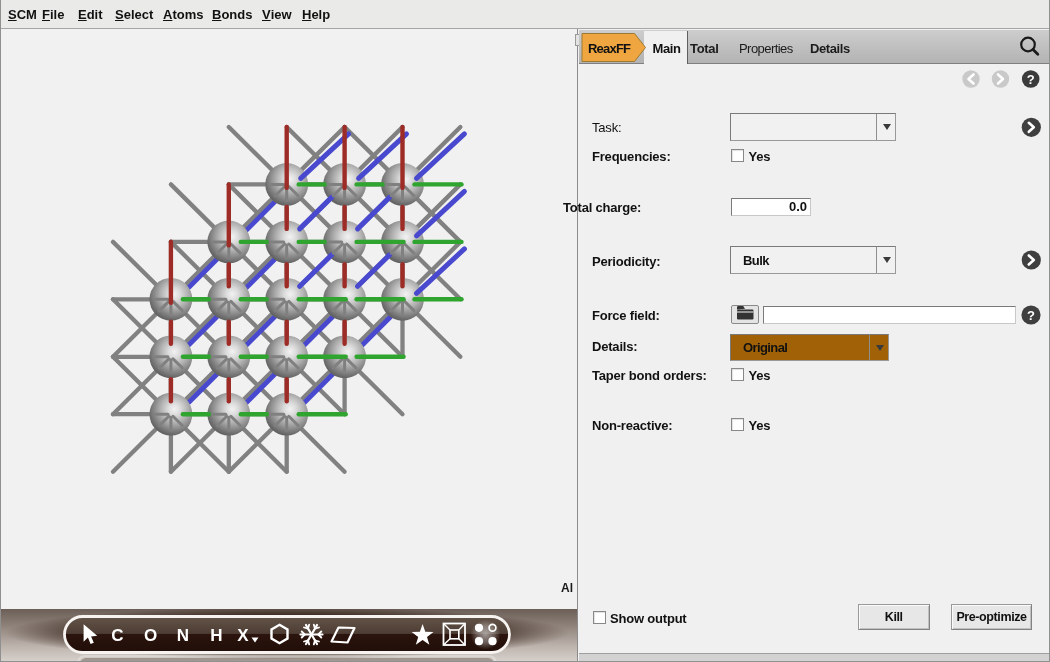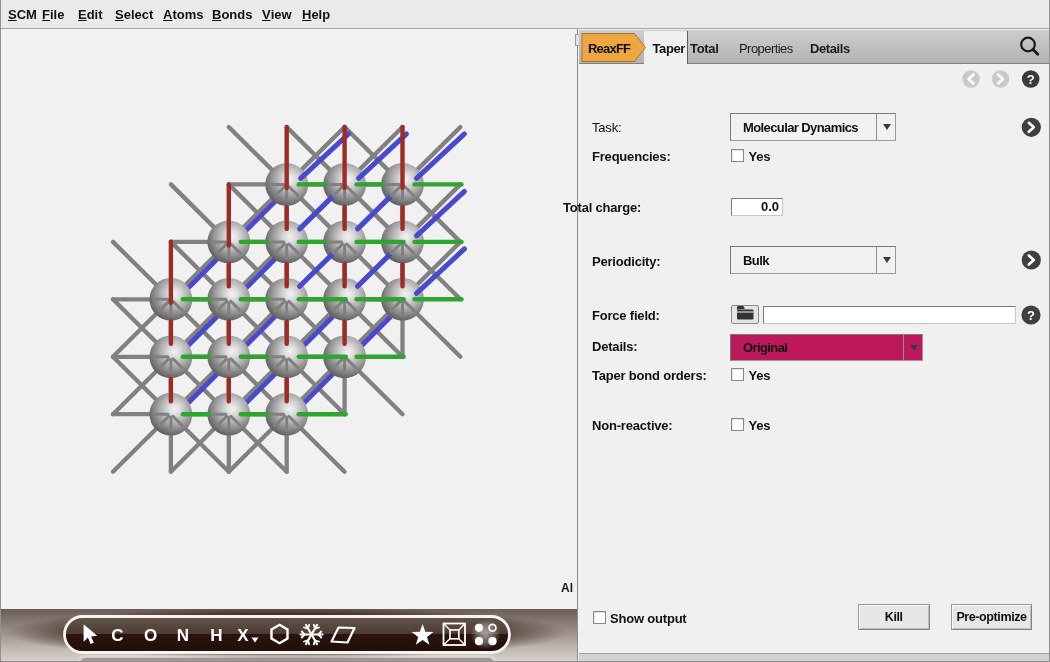--- a/index.html
+++ b/index.html
@@ -354,50 +354,49 @@
 <div style="position:absolute;left:574.5px;top:34px;width:7px;height:12px;background:#e3e3e1;border:1px solid #9a9a9a;box-sizing:border-box"></div>
 
 <div style="position:absolute;left:579px;top:29px;width:471px;height:633px;background:#f0f0f0"></div>
 
 <div style="position:absolute;left:579px;top:30px;width:471px;height:34px;background:linear-gradient(#cdcdcd,#b3b3b3);border-bottom:1px solid #7f7f7f;box-sizing:border-box"></div>
 <div style="position:absolute;left:644px;top:31px;width:43px;height:33px;background:#f0f0f0;border-right:1px solid #5f5f5f"></div>
 <svg width="70" height="32" viewBox="0 0 70 32" style="position:absolute;left:581px;top:32px">
 <polygon points="1,1.5 53.5,1.5 64.5,15.5 53.5,29.5 1,29.5" fill="#f0a640" stroke="#9c7a32" stroke-width="1"></polygon>
 </svg>
 <div style="position:absolute;left:588px;top:47.5px;transform:translateY(-50%);font-weight:bold;font-size:13px;letter-spacing:-0.8px;color:#111">ReaxFF</div>
-<div style="position:absolute;left:652.5px;top:48px;transform:translateY(-50%);font-weight:bold;font-size:13px;letter-spacing:-0.4px;color:#111">Taper</div>
+<div style="position:absolute;left:652.5px;top:48px;transform:translateY(-50%);font-weight:bold;font-size:13px;letter-spacing:-0.4px;color:#111">Main</div>
 <div style="position:absolute;left:690px;top:48px;transform:translateY(-50%);font-weight:bold;font-size:13px;letter-spacing:-0.3px;color:#1c1c1c">Total</div>
 <div style="position:absolute;left:739px;top:48px;transform:translateY(-50%);font-weight:normal;font-size:13px;letter-spacing:-0.55px;color:#1c1c1c">Properties</div>
 <div style="position:absolute;left:810px;top:48px;transform:translateY(-50%);font-weight:bold;font-size:13px;letter-spacing:-0.4px;color:#1c1c1c">Details</div>
 
 <div style="position:absolute;left:592px;top:127px;transform:translateY(-50%);font-weight:normal;font-size:13px;letter-spacing:-0.2px;color:#111;white-space:nowrap">Task:</div>
 <div style="position:absolute;left:592px;top:156px;transform:translateY(-50%);font-weight:bold;font-size:13px;letter-spacing:-0.2px;color:#111;white-space:nowrap">Frequencies:</div>
 <div style="position:absolute;left:563px;top:206.5px;transform:translateY(-50%);font-weight:bold;font-size:13px;letter-spacing:-0.2px;color:#111;white-space:nowrap">Total charge:</div>
 <div style="position:absolute;left:592px;top:260.5px;transform:translateY(-50%);font-weight:bold;font-size:13px;letter-spacing:-0.2px;color:#111;white-space:nowrap">Periodicity:</div>
 <div style="position:absolute;left:592px;top:315px;transform:translateY(-50%);font-weight:bold;font-size:13px;letter-spacing:-0.2px;color:#111;white-space:nowrap">Force field:</div>
 <div style="position:absolute;left:592px;top:345.5px;transform:translateY(-50%);font-weight:bold;font-size:13px;letter-spacing:-0.2px;color:#111;white-space:nowrap">Details:</div>
 <div style="position:absolute;left:592px;top:374.5px;transform:translateY(-50%);font-weight:bold;font-size:13px;letter-spacing:-0.2px;color:#111;white-space:nowrap">Taper bond orders:</div>
 <div style="position:absolute;left:592px;top:424.5px;transform:translateY(-50%);font-weight:bold;font-size:13px;letter-spacing:-0.2px;color:#111;white-space:nowrap">Non-reactive:</div>
 
 <div style="position:absolute;left:730px;top:113px;width:166px;height:28px;background:#f1f1f1;border:1px solid #999;border-top-color:#7a7a7a;border-left-color:#7a7a7a;box-sizing:border-box">
-<div style="position:absolute;left:12px;top:0;height:100%;display:flex;align-items:center;font-weight:bold;font-size:13px;letter-spacing:-0.6px;color:#111">Molecular Dynamics</div>
 <div style="position:absolute;right:0;top:0;width:18.5px;height:100%;border-left:1px solid #8f8f8f"></div>
 <div style="position:absolute;right:4.5px;top:10px;width:0;height:0;border-left:4.8px solid transparent;border-right:4.8px solid transparent;border-top:6.5px solid #3a3a3a"></div>
 </div>
 <div style="position:absolute;left:731px;top:149px;width:13px;height:13px;background:#fff;border:1px solid #888;box-sizing:border-box;box-shadow:inset 1px 1px 1px rgba(0,0,0,0.12)"></div>
 <div style="position:absolute;left:748.5px;top:156px;transform:translateY(-50%);font-weight:bold;font-size:13px;letter-spacing:-0.2px;color:#111;white-space:nowrap">Yes</div>
-<div style="position:absolute;left:731px;top:198px;width:52px;height:17.5px;background:#fff;border:1px solid #7a7a7a;border-bottom-color:#c8c8c8;border-right-color:#c8c8c8;box-sizing:border-box;display:flex;align-items:center;justify-content:flex-end;padding-right:3px;font-weight:bold;font-size:13px;color:#111">0.0</div>
+<div style="position:absolute;left:731px;top:198px;width:80px;height:17.5px;background:#fff;border:1px solid #7a7a7a;border-bottom-color:#c8c8c8;border-right-color:#c8c8c8;box-sizing:border-box;display:flex;align-items:center;justify-content:flex-end;padding-right:3px;font-weight:bold;font-size:13px;color:#111">0.0</div>
 <div style="position:absolute;left:730px;top:246px;width:166px;height:28px;background:#f1f1f1;border:1px solid #999;border-top-color:#7a7a7a;border-left-color:#7a7a7a;box-sizing:border-box">
 <div style="position:absolute;left:12px;top:0;height:100%;display:flex;align-items:center;font-weight:bold;font-size:13px;letter-spacing:-0.6px;color:#111">Bulk</div>
 <div style="position:absolute;right:0;top:0;width:18.5px;height:100%;border-left:1px solid #8f8f8f"></div>
 <div style="position:absolute;right:4.5px;top:10px;width:0;height:0;border-left:4.8px solid transparent;border-right:4.8px solid transparent;border-top:6.5px solid #3a3a3a"></div>
 </div>
 <div style="position:absolute;left:730.8px;top:305px;width:28px;height:19px;background:#e4e4e4;border:1px solid #8a8a8a;box-sizing:border-box;border-radius:2px"></div>
 <div style="position:absolute;left:763px;top:306px;width:253px;height:17.5px;background:#fff;border:1px solid #7a7a7a;border-bottom-color:#c8c8c8;border-right-color:#c8c8c8;box-sizing:border-box"></div>
-<div style="position:absolute;left:730px;top:334px;width:193px;height:27px;background:#be185d;border:1px solid #999;border-top-color:#7a7a7a;border-left-color:#7a7a7a;box-sizing:border-box">
+<div style="position:absolute;left:730px;top:334px;width:159px;height:27px;background:#a16207;border:1px solid #999;border-top-color:#7a7a7a;border-left-color:#7a7a7a;box-sizing:border-box">
 <div style="position:absolute;left:12px;top:0;height:100%;display:flex;align-items:center;font-weight:bold;font-size:13px;letter-spacing:-0.6px;color:#111">Original</div>
 <div style="position:absolute;right:0;top:0;width:18.5px;height:100%;border-left:1px solid #8f8f8f"></div>
 <div style="position:absolute;right:4.5px;top:10px;width:0;height:0;border-left:4.8px solid transparent;border-right:4.8px solid transparent;border-top:6.5px solid #3a3a3a"></div>
 </div>
 <div style="position:absolute;left:731px;top:368px;width:13px;height:13px;background:#fff;border:1px solid #888;box-sizing:border-box;box-shadow:inset 1px 1px 1px rgba(0,0,0,0.12)"></div>
 <div style="position:absolute;left:748.5px;top:374.5px;transform:translateY(-50%);font-weight:bold;font-size:13px;letter-spacing:-0.2px;color:#111;white-space:nowrap">Yes</div>
 <div style="position:absolute;left:731px;top:418px;width:13px;height:13px;background:#fff;border:1px solid #888;box-sizing:border-box;box-shadow:inset 1px 1px 1px rgba(0,0,0,0.12)"></div>
 <div style="position:absolute;left:748.5px;top:424.5px;transform:translateY(-50%);font-weight:bold;font-size:13px;letter-spacing:-0.2px;color:#111;white-space:nowrap">Yes</div>
 
 <div style="position:absolute;left:593px;top:611px;width:13px;height:13px;background:#fff;border:1px solid #888;box-sizing:border-box;box-shadow:inset 1px 1px 1px rgba(0,0,0,0.12)"></div>

